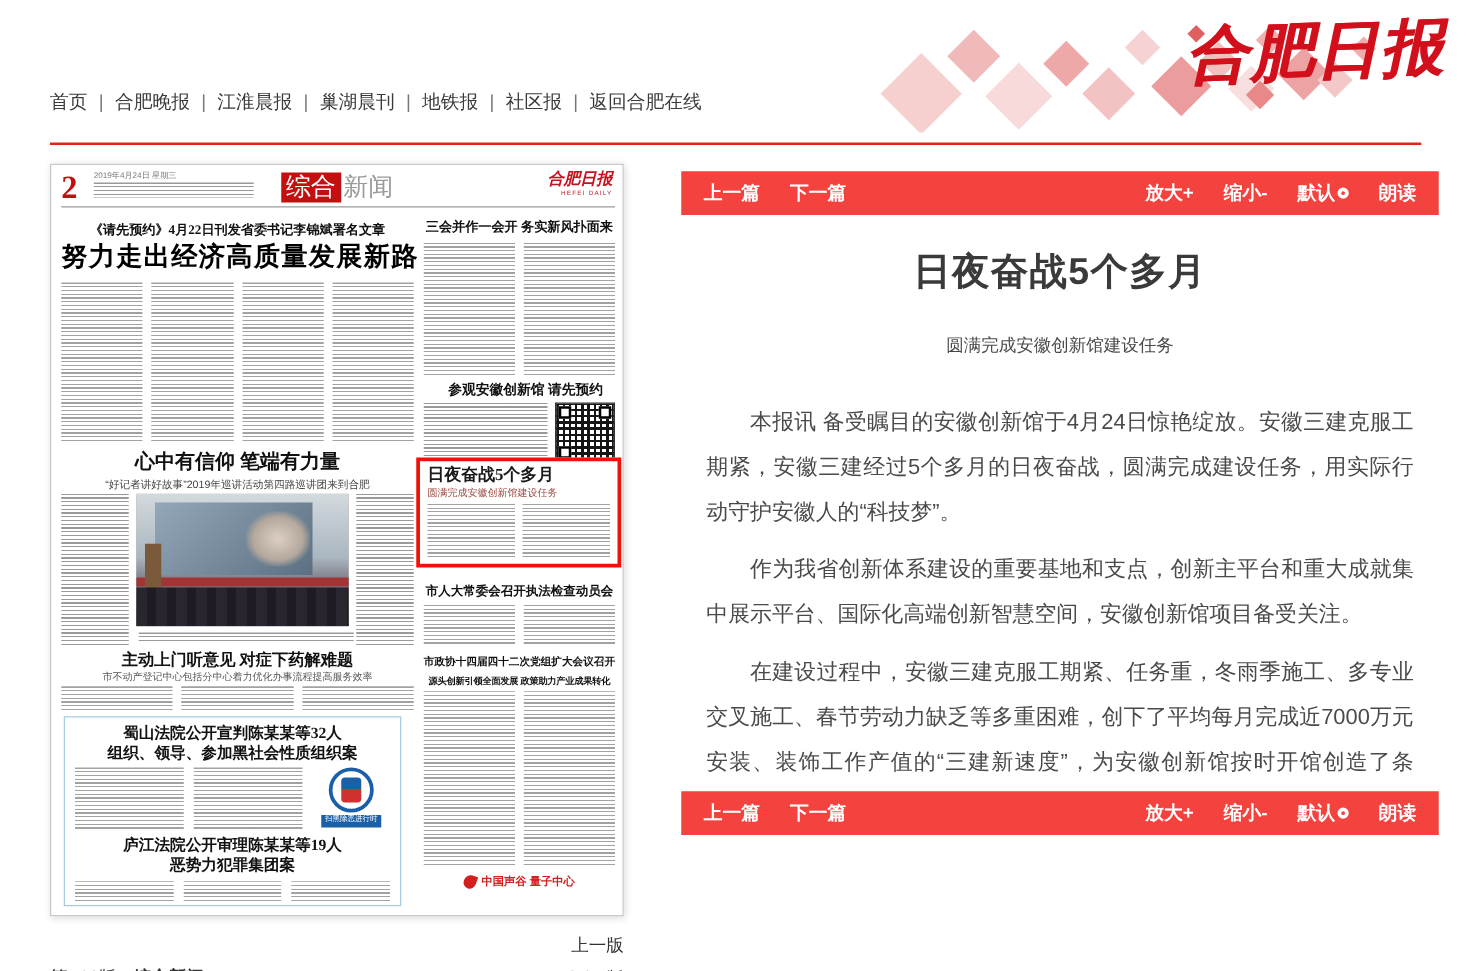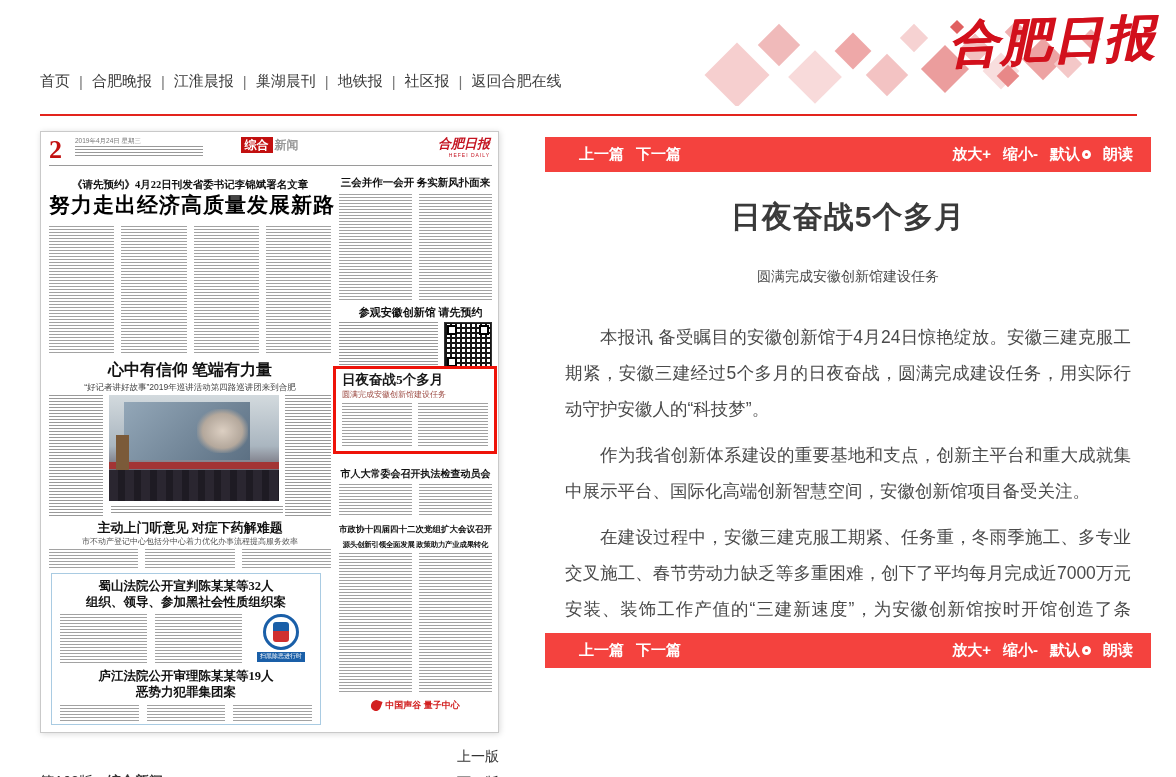--- a/index.html
+++ b/index.html
@@ -28,21 +28,21 @@
 
   
   .paper { position:absolute; left:40px; top:131px; width:459px; height:602px;
            background:#fff; border:1px solid #c9c9c9; box-shadow:1px 1px 6px rgba(0,0,0,.15); }
   .paper * { line-height:1.25; }
   .abs { position:absolute; }
 
   .mast-num { left:8px; top:2px; font-size:26px; font-weight:bold; color:#c21010; font-family:"Liberation Serif",serif; }
   .mast-info { left:34px; top:5px; width:128px; }
   .mast-date { font-size:6.5px; color:#777; }
-  .mast-sec  { left:50%; top:6px; transform:translateX(-50%); font-size:12px; font-weight:bold; white-space:nowrap; }
+  .mast-sec  { left:50%; top:6px; transform:translateX(-50%); font-size:20px; font-weight:normal; white-space:nowrap; }
   .mast-sec .hot { background:#c21010; color:#fff; padding:1px 4px; }
   .mast-sec .rest { color:#9a9a9a; margin-left:2px; }
   .mast-logo { right:8px; top:4px; text-align:right; }
   .mast-logo .cn { font-family:"DejaVu Serif",serif; font-style:italic; font-weight:bold; font-size:13px; color:#c41320; }
   .mast-logo .en { font-size:5px; color:#c41320; letter-spacing:1px; }
   .mast-rule { left:8px; top:33px; width:443px; height:0; border-top:1px solid #9a9a9a; }
 
   .sim { background-image:repeating-linear-gradient(180deg, rgba(70,70,70,.55) 0px, rgba(70,70,70,.55) 1px, transparent 1px, transparent 3px); }
   .cols { display:flex; gap:7px; }
   .cols i { flex:1; display:block;
@@ -119,21 +119,21 @@
   .inno-cols i { height:140px; }
   .shengu { left:298px; top:568px; width:153px; display:flex; align-items:center; justify-content:center; gap:4px; }
   .flame { width:10px; height:11px; background:#d22020; border-radius:60% 0 55% 55%; transform:rotate(20deg); }
   .shengu span { font-size:9px; font-weight:bold; color:#d22020; white-space:nowrap; }
 
   
   .reader { position:absolute; left:545px; top:137px; width:606px; height:531px; background:#fff; }
   .bar { position:absolute; left:0; width:606px; height:35px; background:#f4423e; color:#fff;
          display:flex; align-items:center; justify-content:space-between; padding:0 18px; }
   .bar.top { top:0; } .bar.bottom { top:496px; }
-  .bar .grp { display:flex; align-items:center; gap:12px;margin-left:16px; }
+  .bar .grp { display:flex; align-items:center; gap:24px; }
   .bar button { background:none; border:none; color:#fff; font-size:15px; font-weight:bold;
                 font-family:"Liberation Sans",sans-serif; display:flex; align-items:center; gap:2px; }
   .ring { width:9px; height:9px; border:3px solid #fff; border-radius:50%; display:inline-block; }
 
   .article { position:absolute; left:0; top:35px; width:606px; height:461px; padding:0 20px; overflow:hidden; }
   .a-title { margin-top:25px; text-align:center; font-size:30px; font-weight:bold; color:#3a3a3a; letter-spacing:1px; }
   .a-sub { margin-top:30px; text-align:center; font-size:14px; color:#4a4a4a; }
   .a-body { margin-top:33px; }
   .a-body p { font-size:17.5px; line-height:36px; color:#4a4a4a; text-indent:2em; text-align:justify; margin-bottom:10px; }
 

